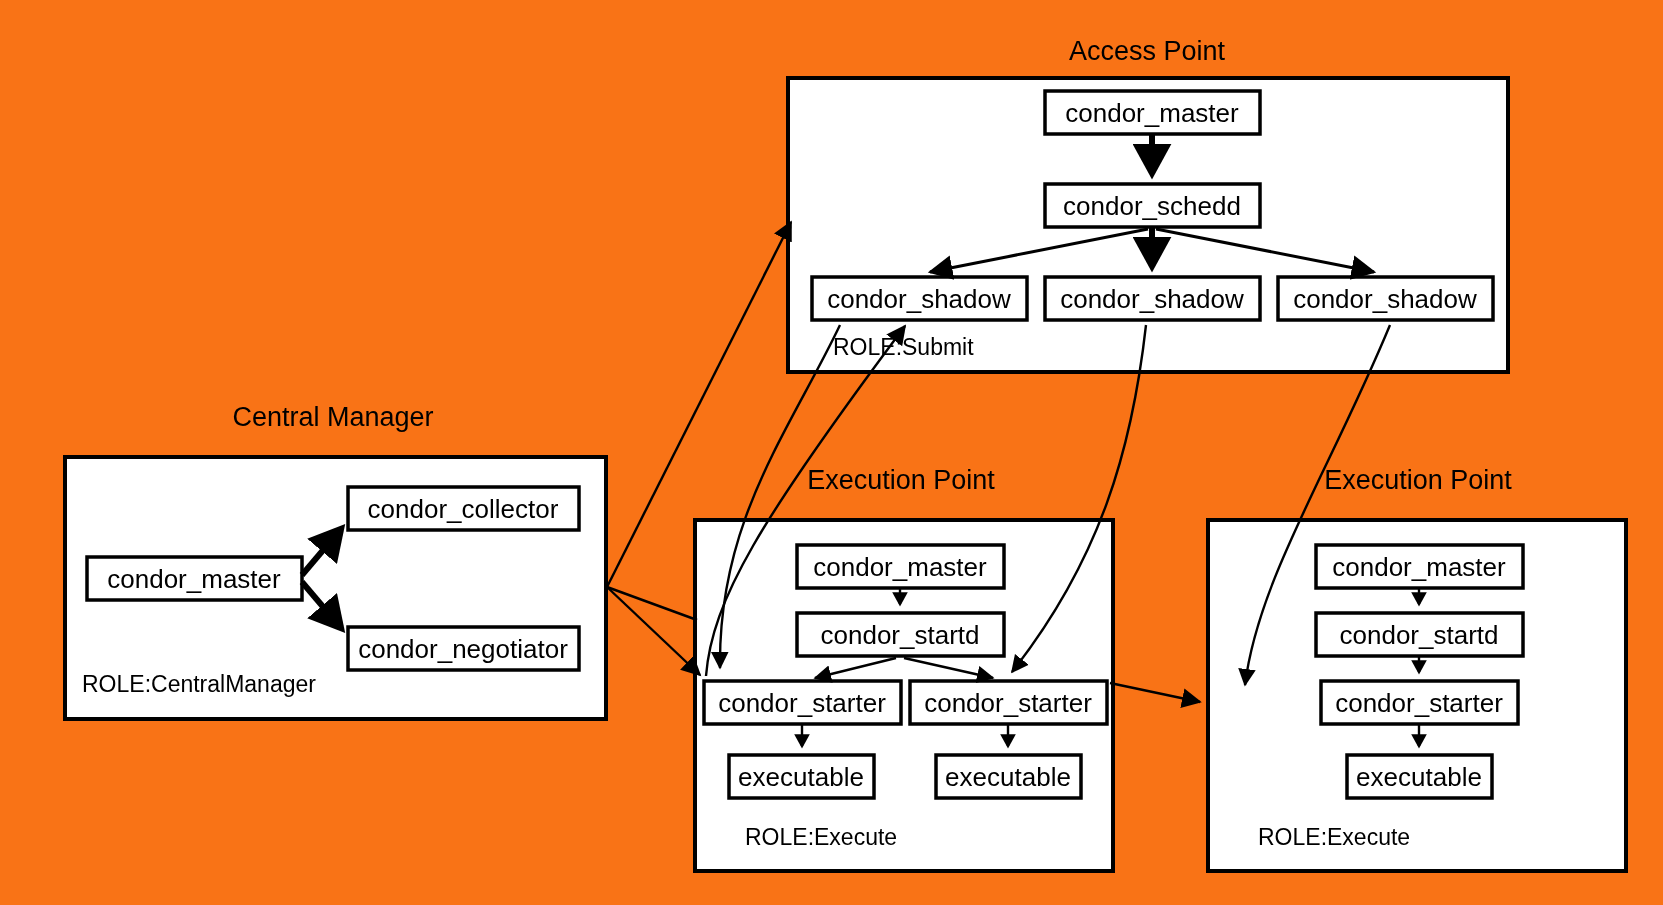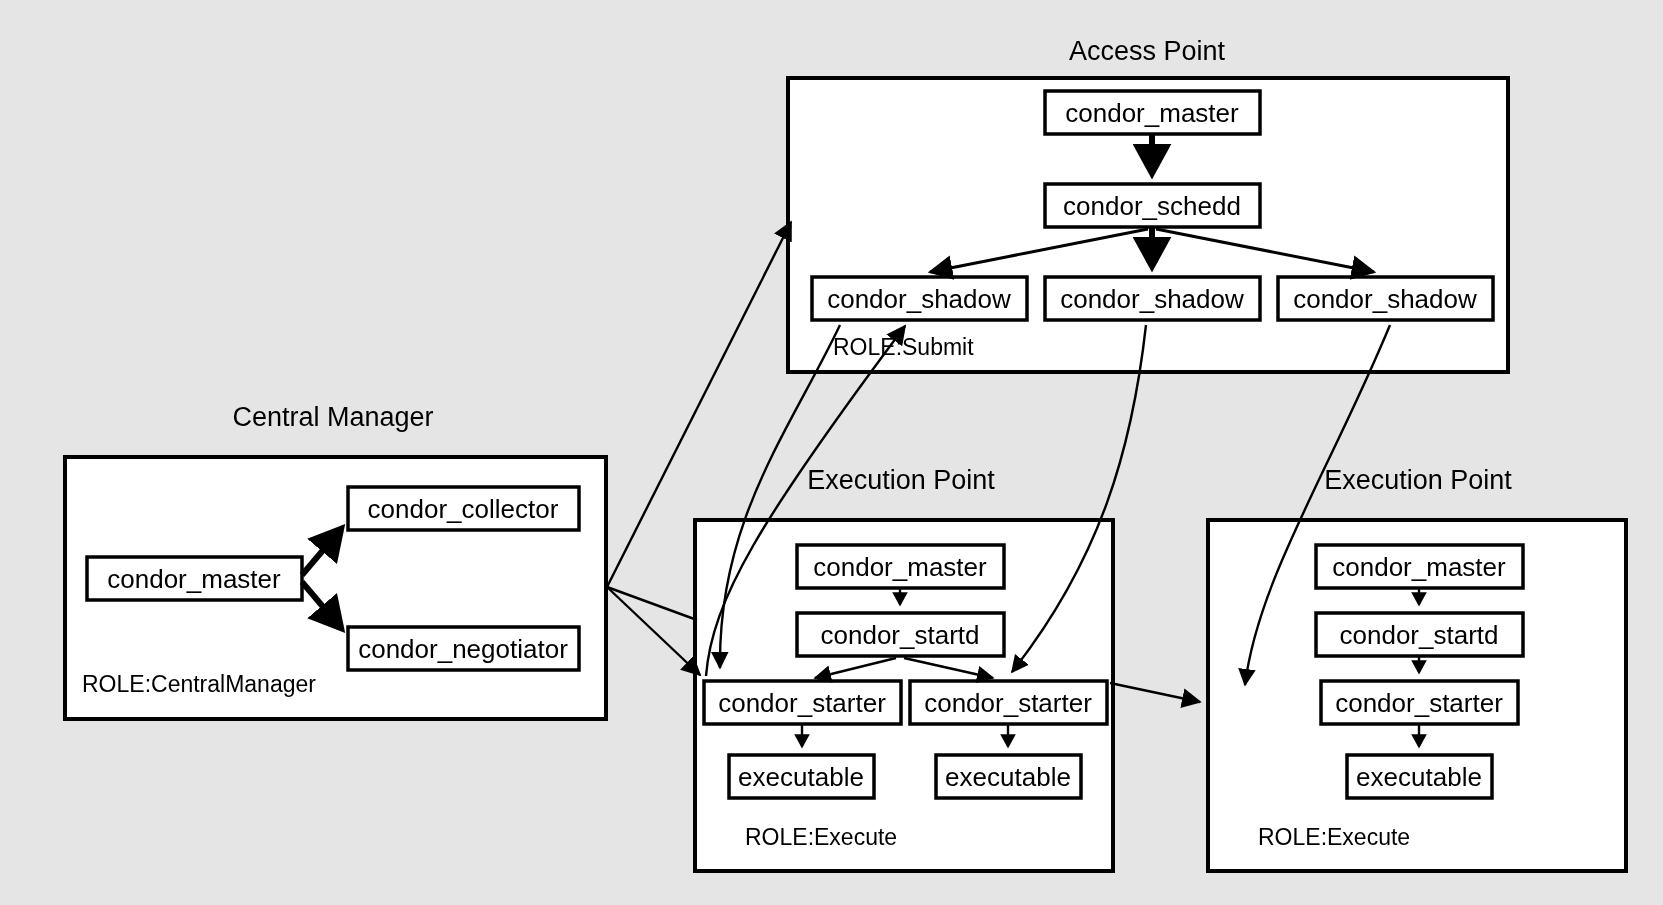--- a/index.html
+++ b/index.html
@@ -7,21 +7,21 @@
     padding: 0;
     background: #ffffff;
   }
   body {
     font-family: "Liberation Sans", sans-serif;
   }
   #stage {
     position: relative;
     width: 1663px;
     height: 905px;
-    background: #e5e5e5;
+    background: #f97316;
     overflow: hidden;
   }
   svg.diagram {
     position: absolute;
     left: 0;
     top: 0;
     width: 1663px;
     height: 905px;
   }
   .group-title {

